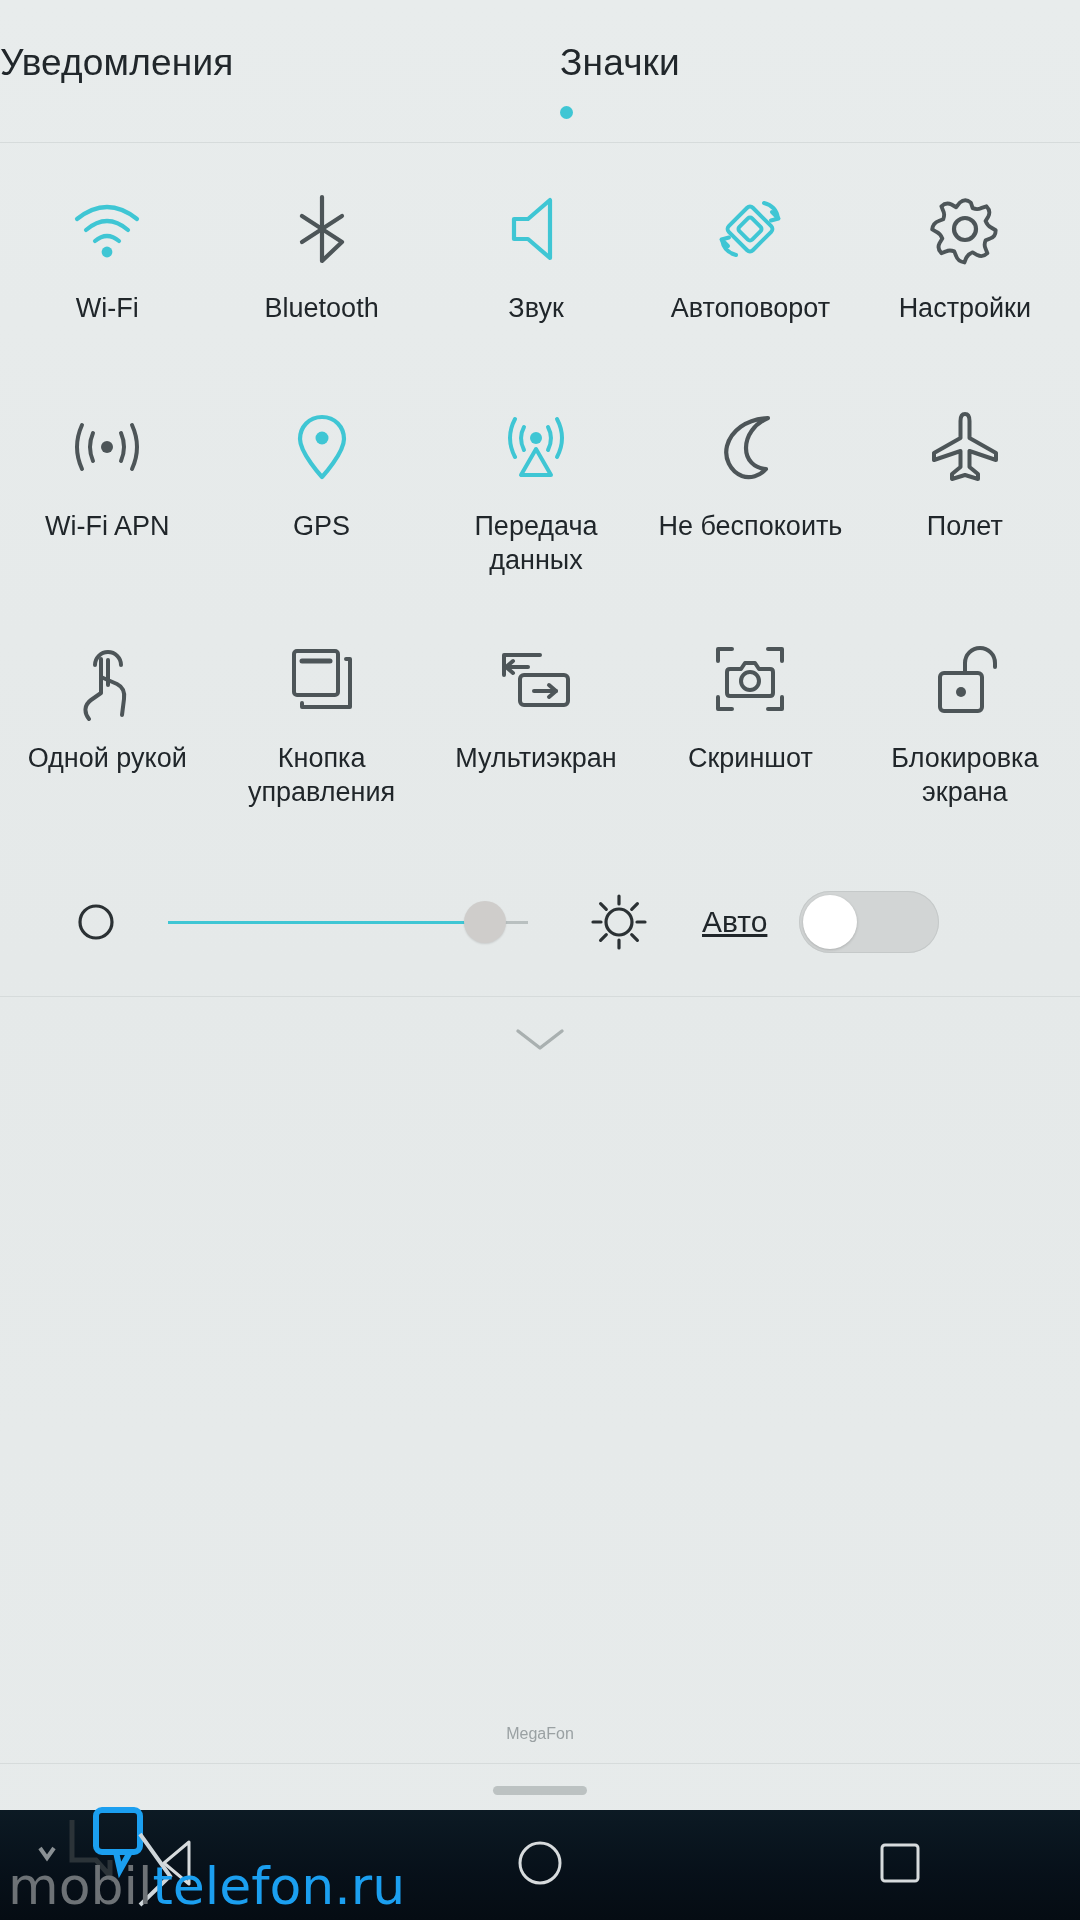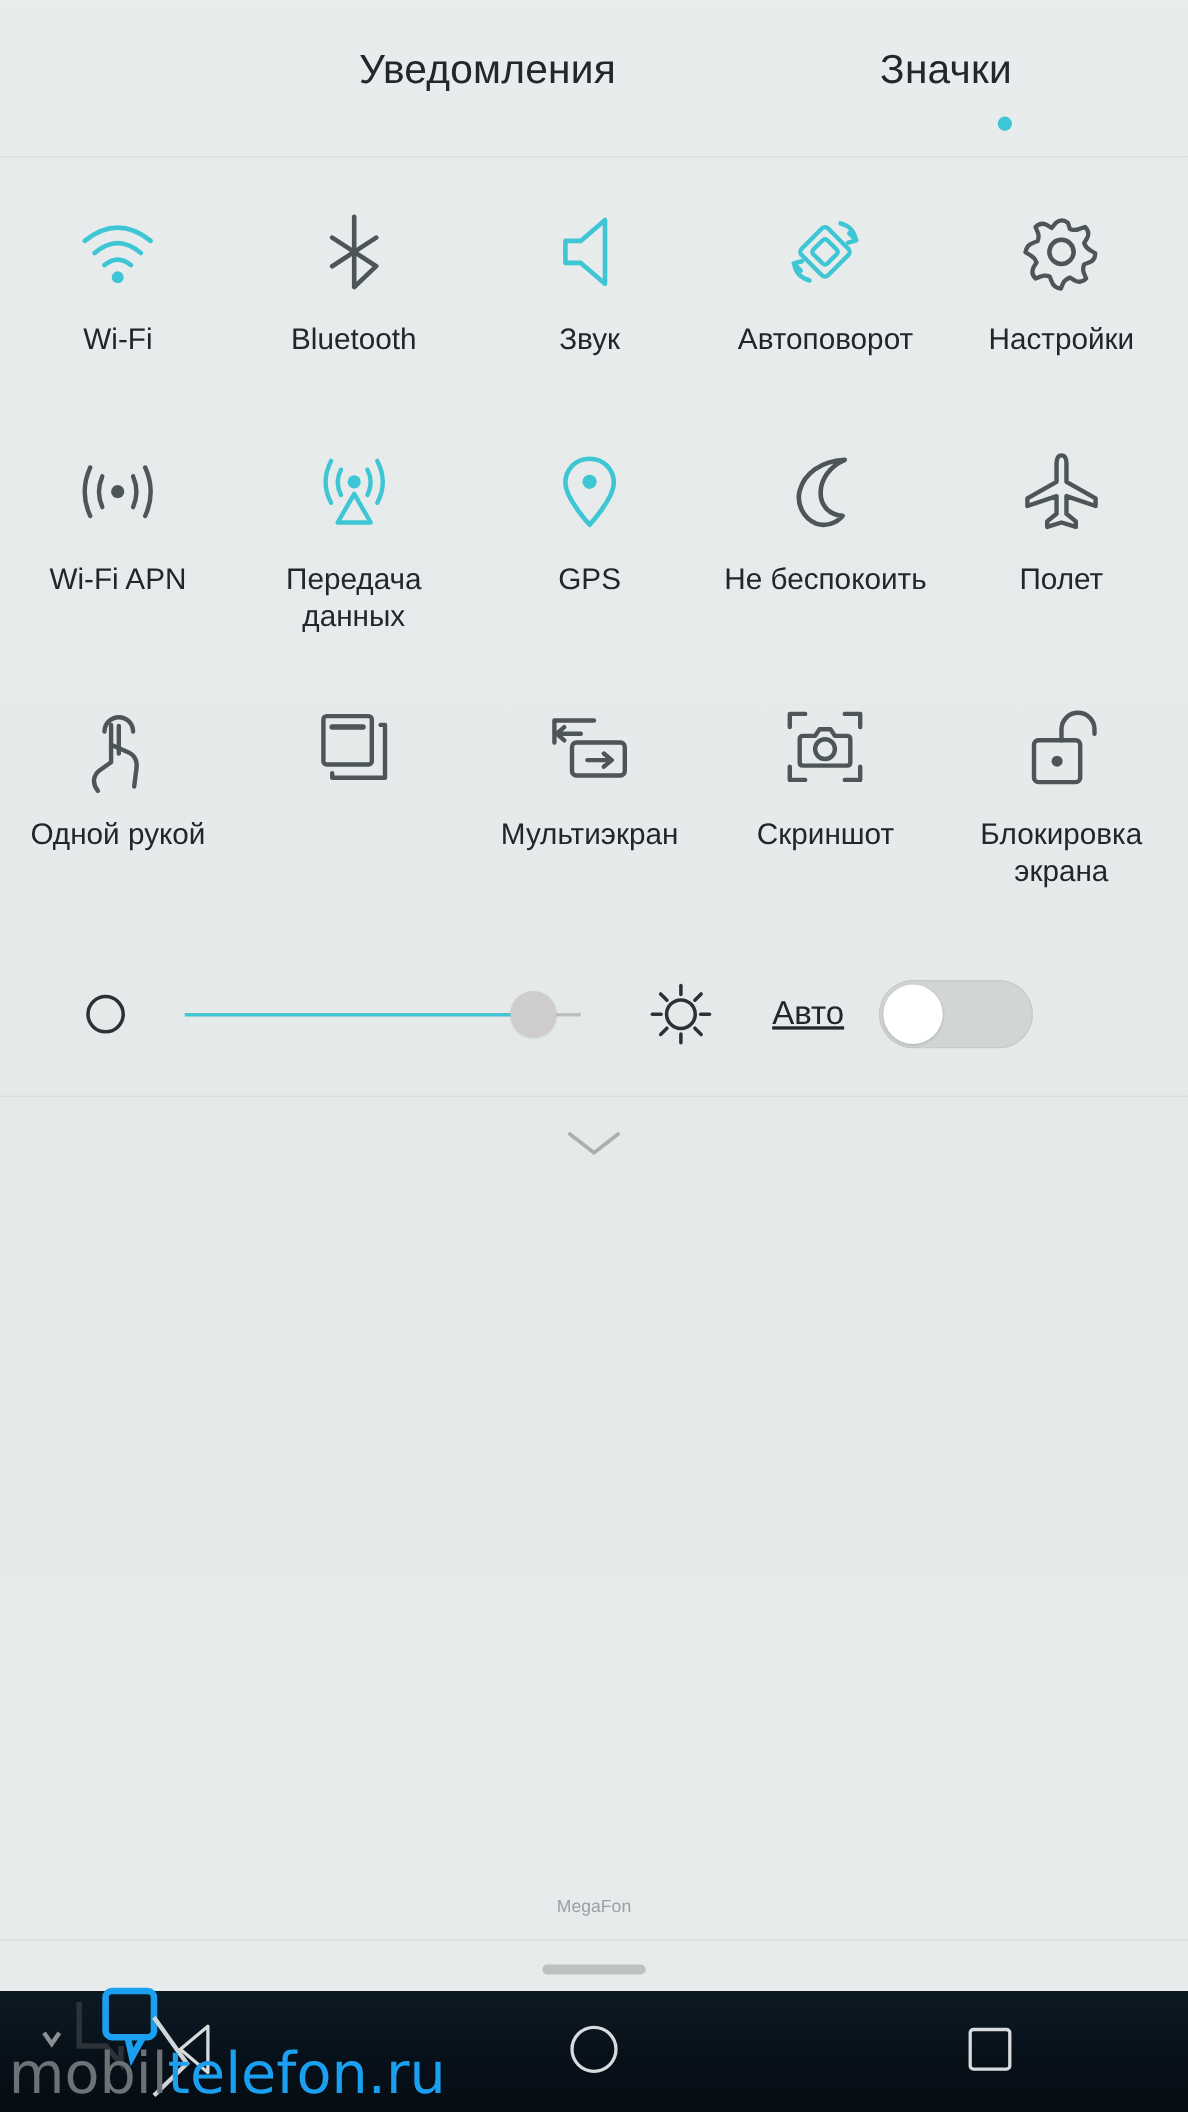--- a/index.html
+++ b/index.html
@@ -20,21 +20,21 @@
     position:relative;
     height:143px;
     display:flex;
     align-items:flex-start;
     border-bottom:1px solid #d6dbdb;
   }
   .tab {
     position:relative;
     display:flex;
     flex-direction:column;
-    align-items:flex-end;
+    align-items:flex-start;
     padding-top:44px;
   }
   .tab-label {
     font-size:37px;
     color:#21272b;
     letter-spacing:.2px;
     line-height:1;
   }
   .tab-dot {
     width:13px; height:13px;
@@ -277,45 +277,45 @@
             <path d="M56 28 Q62 42 56 56"></path>
             <path d="M17 20 Q7 42 17 64"></path>
             <path d="M67 20 Q77 42 67 64"></path>
           </svg>
         </span>
         <span class="tile-label">Wi-Fi APN</span>
       </div>
 
       <div class="tile">
         <span class="tile-icon">
+          <svg width="84" height="84" viewBox="0 0 84 84" fill="none" stroke="#3fc6d4" stroke-width="4.2" stroke-linejoin="round">
+            <path d="M42 12 C29 12 20 22 20 34 C20 48 42 72 42 72 C42 72 64 48 64 34 C64 22 55 12 42 12 Z"></path>
+            <circle cx="42" cy="33" r="6.5" fill="#3fc6d4" stroke="none"></circle>
+          </svg>
+        </span>
+        <span class="tile-label">GPS</span>
+      </div>
+
+      <div class="tile">
+        <span class="tile-icon">
           <svg width="84" height="84" viewBox="0 0 84 84" fill="none" stroke="#3fc6d4" stroke-width="4" stroke-linecap="round" stroke-linejoin="round">
             <circle cx="42" cy="33" r="6" fill="#3fc6d4" stroke="none"></circle>
             <path d="M30 45 Q24 33 30 22"></path>
             <path d="M54 45 Q60 33 54 22"></path>
             <path d="M21 52 Q11 33 21 14"></path>
             <path d="M63 52 Q73 33 63 14"></path>
             <path d="M42 44 L27 70 L57 70 Z"></path>
           </svg>
         </span>
         <span class="tile-label">Передача
 данных</span>
       </div>
 
       <div class="tile">
         <span class="tile-icon">
-          <svg width="84" height="84" viewBox="0 0 84 84" fill="none" stroke="#3fc6d4" stroke-width="4.2" stroke-linejoin="round">
-            <path d="M42 12 C29 12 20 22 20 34 C20 48 42 72 42 72 C42 72 64 48 64 34 C64 22 55 12 42 12 Z"></path>
-            <circle cx="42" cy="33" r="6.5" fill="#3fc6d4" stroke="none"></circle>
-          </svg>
-        </span>
-        <span class="tile-label">GPS</span>
-      </div>
-
-      <div class="tile">
-        <span class="tile-icon">
           <svg width="84" height="84" viewBox="0 0 84 84" fill="none" stroke="#4d5558" stroke-width="4.2" stroke-linejoin="round">
             <path d="M56 12 C42 18 34 30 34 42 C34 54 42 62 54 63 C48 70 38 73 30 70 C18 65 12 52 15 40 C19 25 34 13 56 12 Z" transform="translate(4,1)"></path>
           </svg>
         </span>
         <span class="tile-label">Не беспокоить</span>
       </div>
 
       <div class="tile">
         <span class="tile-icon">
           <svg width="84" height="84" viewBox="0 0 84 84" fill="none" stroke="#4d5558" stroke-width="4" stroke-linejoin="round" stroke-linecap="round">
@@ -342,20 +342,22 @@
       </div>
 
       <div class="tile">
         <span class="tile-icon">
           <svg width="84" height="84" viewBox="0 0 84 84" fill="none" stroke="#4d5558" stroke-width="4" stroke-linecap="round" stroke-linejoin="round">
             <rect x="14" y="14" width="44" height="44" rx="3"></rect>
             <path d="M22 24 L50 24" stroke-width="5"></path>
             <path d="M66 22 L70 22 L70 70 L22 70 L22 66"></path>
           </svg>
         </span>
+        <span class="tile-label">Кнопка
+управления</span>
       </div>
 
       <div class="tile">
         <span class="tile-icon">
           <svg width="84" height="84" viewBox="0 0 84 84" fill="none" stroke="#4d5558" stroke-width="4" stroke-linecap="round" stroke-linejoin="round">
             <path d="M10 38 L10 18 L46 18"></path>
             <rect x="26" y="38" width="48" height="30" rx="4"></rect>
             <path d="M34 30 L12 30"></path>
             <path d="M19 24 L12 30 L19 36"></path>
             <path d="M40 54 L62 54"></path>

